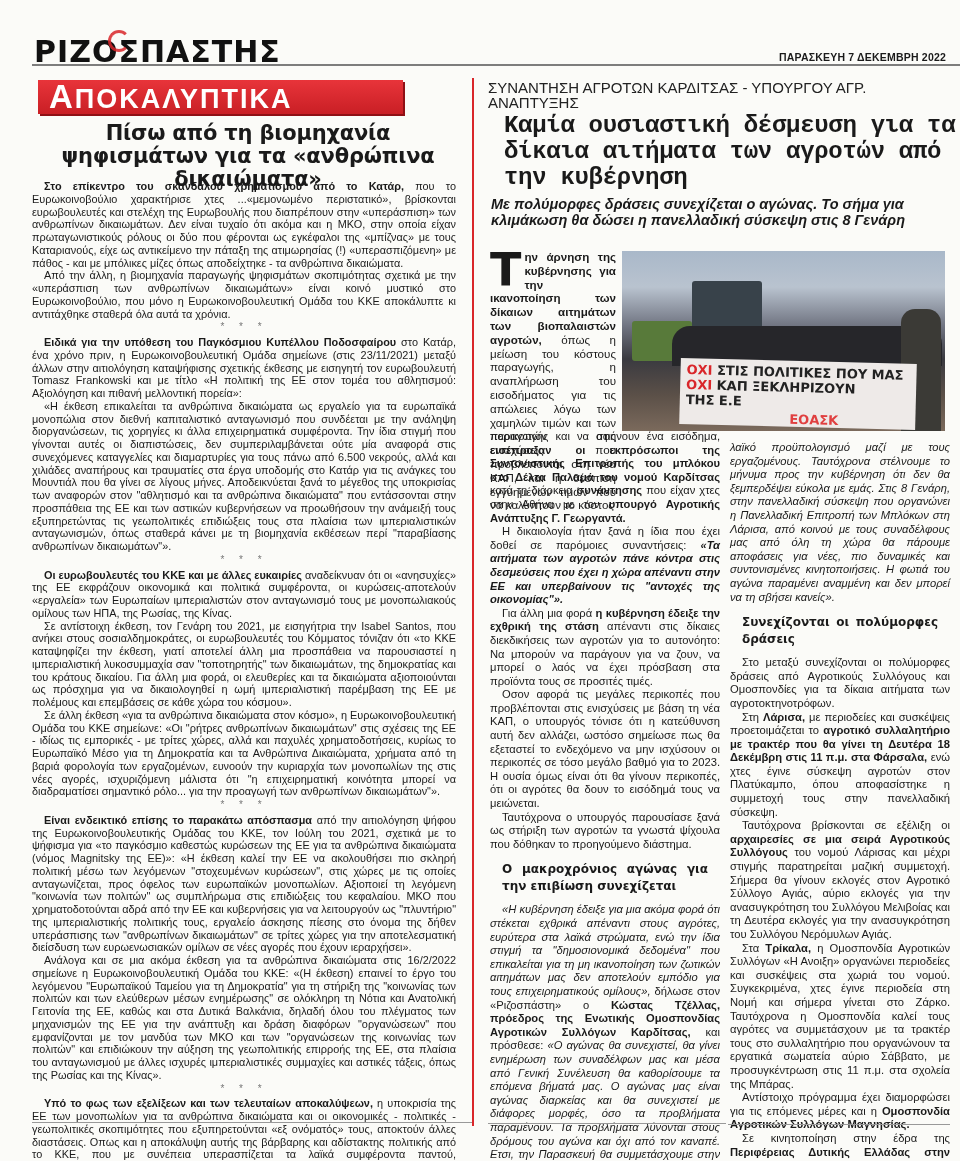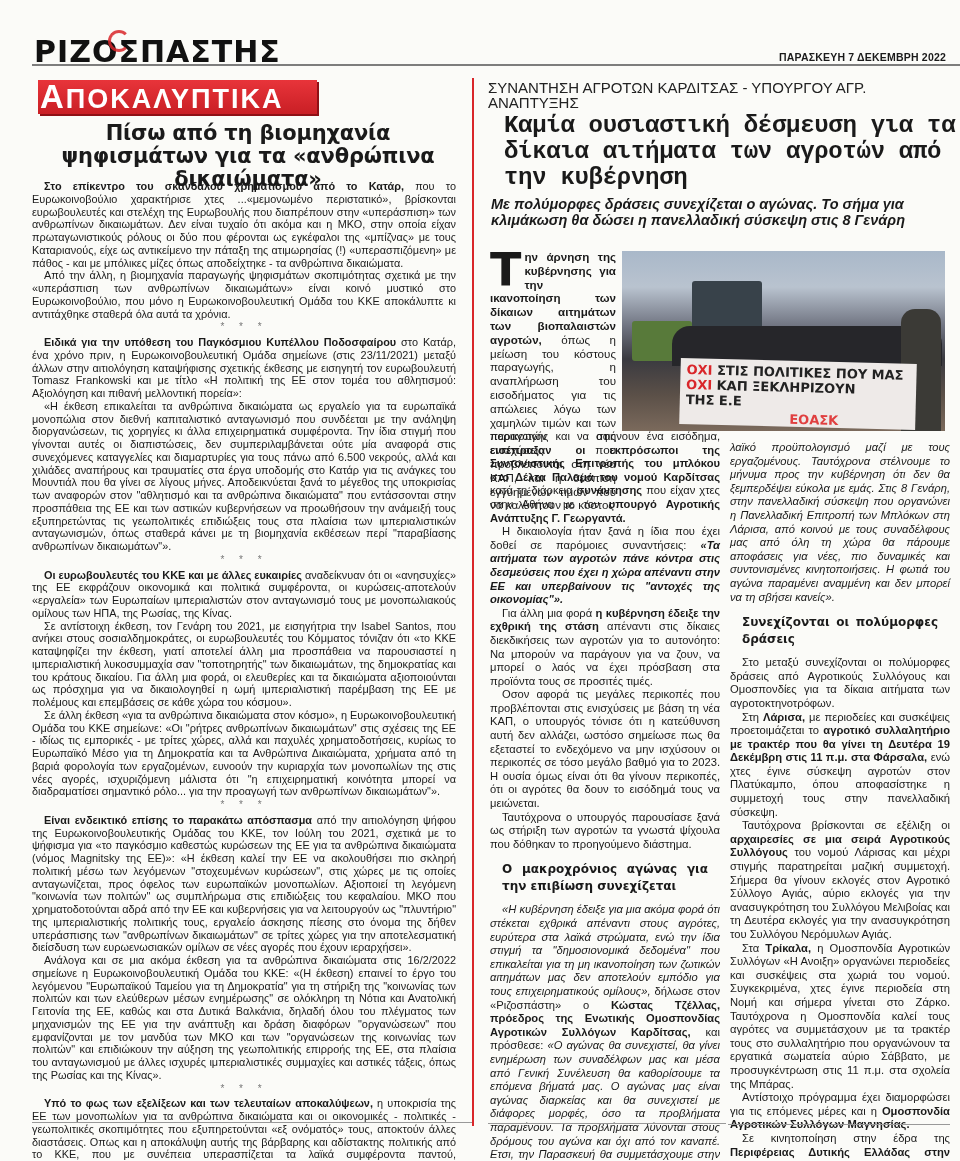--- a/index.html
+++ b/index.html
@@ -5,21 +5,21 @@
   * { box-sizing: border-box; margin: 0; padding: 0; }
   html, body { width: 960px; height: 1161px; background: #fbfbf8; overflow: hidden; }
   body { position: relative; font-family: "Liberation Sans", sans-serif; color: #1a1a1a; }
 
   .masthead { position: absolute; left: 34px; top: 34px; font-family: "DejaVu Sans", sans-serif; font-weight: 900; font-size: 30px; letter-spacing: 1px; color: #111; text-align: center; }
   .masthead .star { position: absolute; left: 74px; top: -4px; width: 22px; height: 22px; border-radius: 50%; border: 3px solid #d9262a; border-right-color: transparent; opacity: .85; }
   .date { position: absolute; right: 14px; top: 51px; font-size: 10.5px; font-weight: bold; letter-spacing: .2px; }
   .top-rule { position: absolute; left: 32px; right: 0; top: 64px; border-top: 2px solid #7d7d7d; }
 
   
-  .section-banner { position: absolute; left: 38px; top: 80px; width: 279px; height: 34px; background: linear-gradient(#e8343a, #c91f25); box-shadow: 2px 2px 0 #8f1015; color: #fff; font-size: 27px; font-weight: bold; letter-spacing: 2px; padding-left: 2px; line-height: 34px; }
+  .section-banner { position: absolute; left: 38px; top: 80px; width: 365px; height: 34px; background: linear-gradient(#e8343a, #c91f25); box-shadow: 2px 2px 0 #8f1015; color: #fff; font-size: 27px; font-weight: bold; letter-spacing: 2px; padding-left: 11px; line-height: 34px; }
   .section-banner .cap { font-size: 33px; }
 
   .left-title { position: absolute; left: 38px; top: 122px; width: 420px; font-size: 21px; line-height: 23px; font-weight: 900; font-family: "DejaVu Sans", sans-serif; letter-spacing: -.2px; text-align: center; }
   .left-body { position: absolute; left: 32px; top: 180px; width: 424px; font-size: 10.9px; line-height: 12.75px; text-align: justify; }
   .left-body p { text-indent: 12px; }
   .left-body .stars { text-align: center; color: #777; font-size: 10px; letter-spacing: 6px; margin: 1px 0 2px; text-indent: 0; }
   .left-rule { position: absolute; left: 32px; width: 440px; top: 1122px; border-top: 1.5px solid #999; }
 
   .red-vline { position: absolute; left: 472px; top: 78px; height: 1048px; border-left: 2px solid #d9262a; }
 
@@ -116,21 +116,21 @@
   <p>Οσον αφορά τις μεγάλες περικοπές που προβλέπονται στις ενισχύσεις με βάση τη νέα ΚΑΠ, ο υπουργός τόνισε ότι η κατεύθυνση αυτή δεν αλλάζει, ωστόσο σημείωσε πως θα εξεταστεί το ενδεχόμενο να μην ισχύσουν οι περικοπές σε τόσο μεγάλο βαθμό για το 2023. Η ουσία όμως είναι ότι θα γίνουν περικοπές, ότι οι αγρότες θα δουν το εισόδημά τους να μειώνεται.</p>
   <p>Ταυτόχρονα ο υπουργός παρουσίασε ξανά ως στήριξη των αγροτών τα γνωστά ψίχουλα που δόθηκαν το προηγούμενο διάστημα.</p>
   <h3 class="sub">Ο μακροχρόνιος αγώνας για την επιβίωση συνεχίζεται</h3>
   <p><span class="q">«Η κυβέρνηση έδειξε για μια ακόμα φορά ότι στέκεται εχθρικά απέναντι στους αγρότες, ευρύτερα στα λαϊκά στρώματα, ενώ την ίδια στιγμή τα "δημοσιονομικά δεδομένα" που επικαλείται για τη μη ικανοποίηση των ζωτικών αιτημάτων μας δεν αποτελούν εμπόδιο για τους επιχειρηματικούς ομίλους»,</span><span> δήλωσε στον «Ριζοσπάστη» ο </span><b>Κώστας Τζέλλας, πρόεδρος της Ενωτικής Ομοσπονδίας Αγροτικών Συλλόγων Καρδίτσας,</b><span> και πρόσθεσε: </span><span class="q">«Ο αγώνας θα συνεχιστεί, θα γίνει ενημέρωση των συναδέλφων μας και μέσα από Γενική Συνέλευση θα καθορίσουμε τα επόμενα βήματά μας. Ο αγώνας μας είναι αγώνας διαρκείας και θα συνεχιστεί με διάφορες μορφές, όσο τα προβλήματα παραμένουν. Τα προβλήματα λύνονται στους δρόμους του αγώνα και όχι από τον καναπέ. Ετσι, την Παρασκευή θα συμμετάσχουμε στην κινητοποίηση που γίνεται ενάντια στον αντι-</span></p>
 </div>
 
 <div class="col colB">
   <p class="dropcap-p q">λαϊκό προϋπολογισμό μαζί με τους εργαζομένους. Ταυτόχρονα στέλνουμε το μήνυμα προς την κυβέρνηση ότι δεν θα ξεμπερδέψει εύκολα με εμάς. Στις 8 Γενάρη, στην πανελλαδική σύσκεψη που οργανώνει η Πανελλαδική Επιτροπή των Μπλόκων στη Λάρισα, από κοινού με τους συναδέλφους μας από όλη τη χώρα θα πάρουμε αποφάσεις για νέες, πιο δυναμικές και συντονισμένες κινητοποιήσεις. Η φωτιά του αγώνα παραμένει αναμμένη και δεν μπορεί να τη σβήσει κανείς».</p>
   <h3 class="sub">Συνεχίζονται οι πολύμορφες δράσεις</h3>
   <p>Στο μεταξύ συνεχίζονται οι πολύμορφες δράσεις από Αγροτικούς Συλλόγους και Ομοσπονδίες για τα δίκαια αιτήματα των αγροτοκτηνοτρόφων.</p>
-  <p><span>Στη </span><b>Λάρισα,</b><span> με περιοδείες και συσκέψεις προετοιμάζεται το </span><b>αγροτικό συλλαλητήριο με τρακτέρ που θα γίνει τη Δευτέρα 19 Δεκέμβρη στις 11 π.μ. στα Φάρσαλα,</b><span> ενώ χτες έγινε σύσκεψη αγροτών στον Πλατύκαμπο, όπου αποφασίστηκε η συμμετοχή τους στην πανελλαδική σύσκεψη.</span></p>
+  <p><span>Στη </span><b>Λάρισα,</b><span> με περιοδείες και συσκέψεις προετοιμάζεται το </span><b>αγροτικό συλλαλητήριο με τρακτέρ που θα γίνει τη Δευτέρα 18 Δεκέμβρη στις 11 π.μ. στα Φάρσαλα,</b><span> ενώ χτες έγινε σύσκεψη αγροτών στον Πλατύκαμπο, όπου αποφασίστηκε η συμμετοχή τους στην πανελλαδική σύσκεψη.</span></p>
   <p><span>Ταυτόχρονα βρίσκονται σε εξέλιξη οι </span><b>αρχαιρεσίες σε μια σειρά Αγροτικούς Συλλόγους</b><span> του νομού Λάρισας και μέχρι στιγμής παρατηρείται μαζική συμμετοχή. Σήμερα θα γίνουν εκλογές στον Αγροτικό Σύλλογο Αγιάς, αύριο εκλογές για την ανασυγκρότηση του Συλλόγου Μελιβοίας και τη Δευτέρα εκλογές για την ανασυγκρότηση του Συλλόγου Νερόμυλων Αγιάς.</span></p>
   <p><span>Στα </span><b>Τρίκαλα,</b><span> η Ομοσπονδία Αγροτικών Συλλόγων «Η Ανοιξη» οργανώνει περιοδείες και συσκέψεις στα χωριά του νομού. Συγκεκριμένα, χτες έγινε περιοδεία στη Νομή και σήμερα γίνεται στο Ζάρκο. Ταυτόχρονα η Ομοσπονδία καλεί τους αγρότες να συμμετάσχουν με τα τρακτέρ τους στο συλλαλητήριο που οργανώνουν τα εργατικά σωματεία αύριο Σάββατο, με προσυγκέντρωση στις 11 π.μ. στα σχολεία της Μπάρας.</span></p>
   <p><span>Αντίστοιχο πρόγραμμα έχει διαμορφώσει για τις επόμενες μέρες και η </span><b>Ομοσπονδία Αγροτικών Συλλόγων Μαγνησίας.</b></p>
   <p><span>Σε κινητοποίηση στην έδρα της </span><b>Περιφέρειας Δυτικής Ελλάδας στην Πάτρα θα προχωρήσει σήμερα στις 11 π.μ. ο Αγροτικός Σύλλογος Αιγίου «Μπακόπουλος - Ντρίνιας»,</b></p>
 </div>
 
 <div class="right-rule1"></div>
 <div class="right-rule2"></div>
 
 </body></html>

